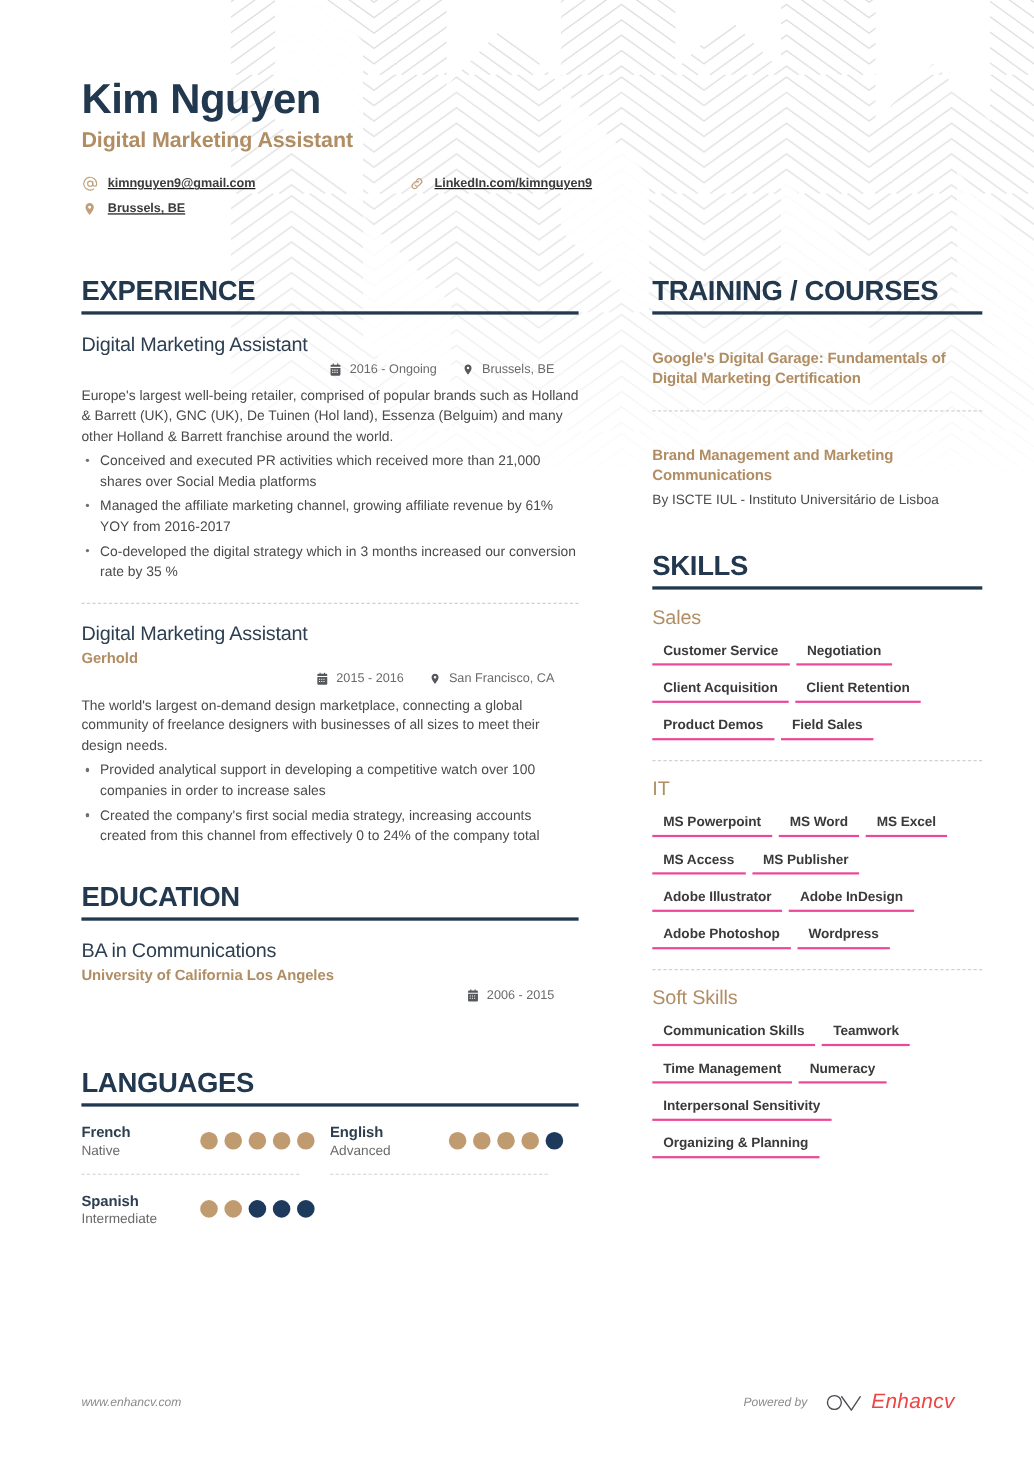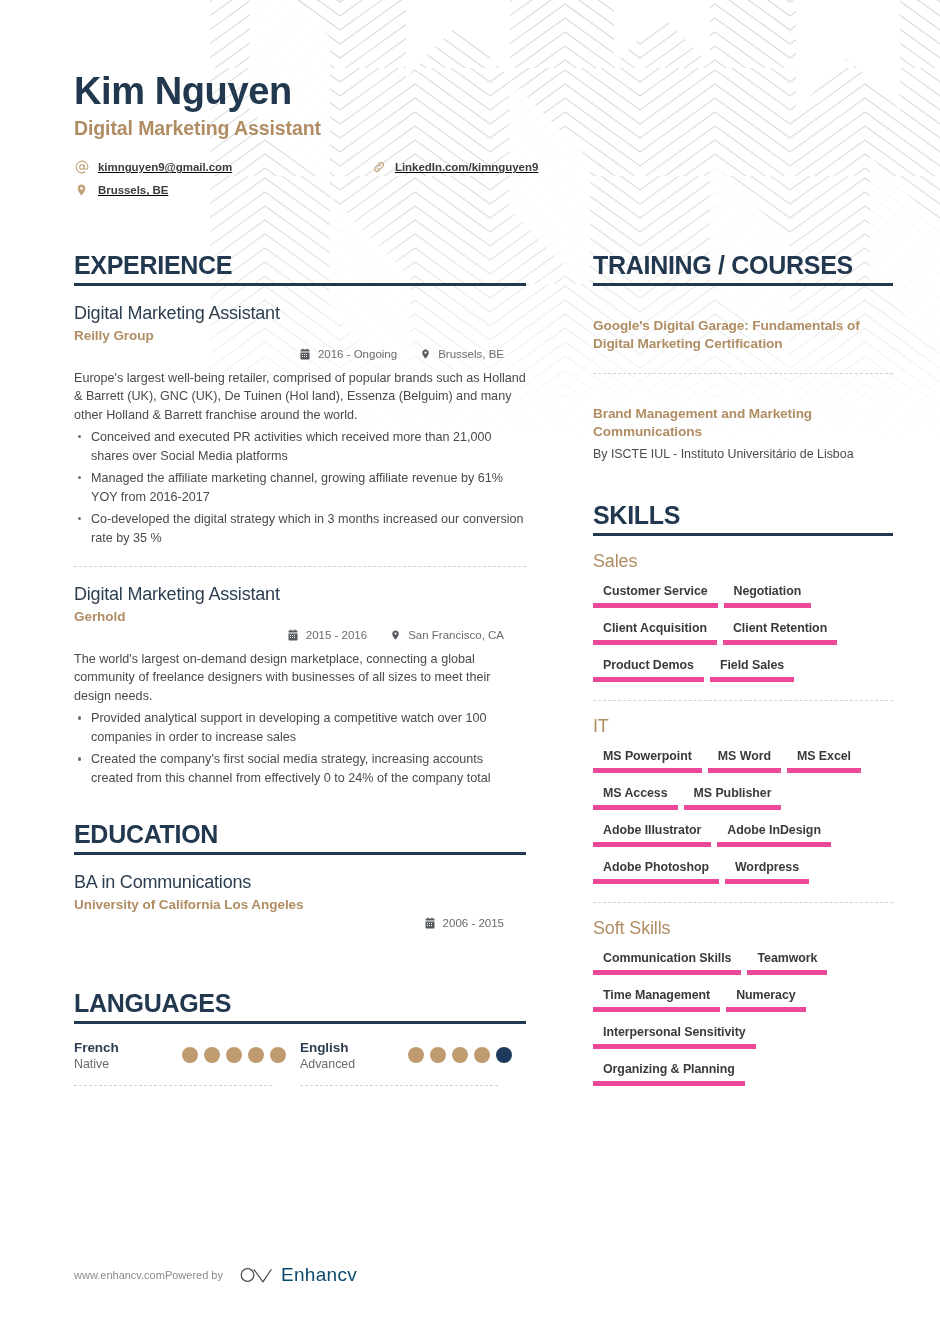--- a/index.html
+++ b/index.html
@@ -187,21 +187,21 @@
     letter-spacing: -0.15px;
     margin-bottom: 9px;
   }
   .tagwrap { display: flex; flex-wrap: wrap; }
   .tag {
     font-size: 12.4px;
     font-weight: bold;
     color: #3a3a3a;
     padding: 3px 10px 5px 10px;
     margin: 0 6px 10px 0;
-    border-bottom: 5px solid #ec4899;
+    border-bottom: 2px solid #ec4899;
     white-space: nowrap;
     letter-spacing: -0.05px;
   }
 
   
   #languages-grid {
     display: flex;
     flex-wrap: wrap;
     padding-top: 16px;
   }
@@ -234,39 +234,41 @@
   .lang-spacer { height: 16px; }
 
   
   #footer {
     position: absolute;
     left: 74px;
     right: 72px;
     bottom: 44px;
     display: flex;
     align-items: center;
+    justify-content: space-between;
     z-index: 3;
+    font-style: italic;
   }
   #site-url {
     font-size: 11px;
     color: #8b8b8b;
   }
   #powered {
     display: flex;
     align-items: center;
   }
   #powered-label {
     font-size: 11px;
     color: #8b8b8b;
     margin-right: 16px;
   }
   #brand-logo { margin-right: 8px; display: flex; align-items: center; }
   #brand-name {
     font-size: 19px;
-    color: #0c4a6e;
+    color: #ef4444;
     letter-spacing: 0.3px;
   }
 </style>
 </head>
 <body>
 
 <div id="page">
 
   <div id="bg-pattern">
     <svg viewBox="0 0 760 480" preserveAspectRatio="none" aria-hidden="true">
@@ -351,21 +353,20 @@
   </div>
 
   <div class="col-left" style="top:252px;">
 
     <div class="section">
       <div class="sec-head">EXPERIENCE</div>
       <div class="sec-rule"></div>
 
       <div class="entry">
         <div class="entry-title">Digital Marketing Assistant</div>
-        <div class="entry-org">Reilly Group</div>
         <div class="entry-meta">
           <span class="meta-chunk">
             <span class="meta-ico">
               <svg width="12" height="12" viewBox="0 0 24 24" fill="currentColor">
                 <path d="M7 1v2H5a2 2 0 0 0-2 2v2h18V5a2 2 0 0 0-2-2h-2V1h-2v2H9V1H7zM3 9v12a2 2 0 0 0 2 2h14a2 2 0 0 0 2-2V9H3zm3 3h2v2H6v-2zm4 0h2v2h-2v-2zm4 0h2v2h-2v-2zm-8 4h2v2H6v-2zm4 0h2v2h-2v-2zm4 0h2v2h-2v-2z"></path>
               </svg>
             </span>
             <span>2016 - Ongoing</span>
           </span>
           <span class="meta-chunk">
@@ -473,20 +474,35 @@
                 <span class="dot on"></span>
                 <span class="dot on"></span>
                 <span class="dot off"></span>
             </div>
           </div>
           <hr class="lang-sep">
         </div>
 
         <div class="lang-spacer" style="width:100%;"></div>
 
+        <div class="lang-cell">
+          <div class="lang-inner">
+            <div>
+              <div class="lang-name">Spanish</div>
+              <div class="lang-level">Intermediate</div>
+            </div>
+            <div class="lang-dots">
+              <span class="dot on"></span>
+                <span class="dot on"></span>
+                <span class="dot off"></span>
+                <span class="dot off"></span>
+                <span class="dot off"></span>
+            </div>
+          </div>
+        </div>
       </div>
     </div>
   </div>
 
   <div class="col-right" style="top:252px;">
 
     <div class="section">
       <div class="sec-head">TRAINING / COURSES</div>
       <div class="sec-rule"></div>
 

